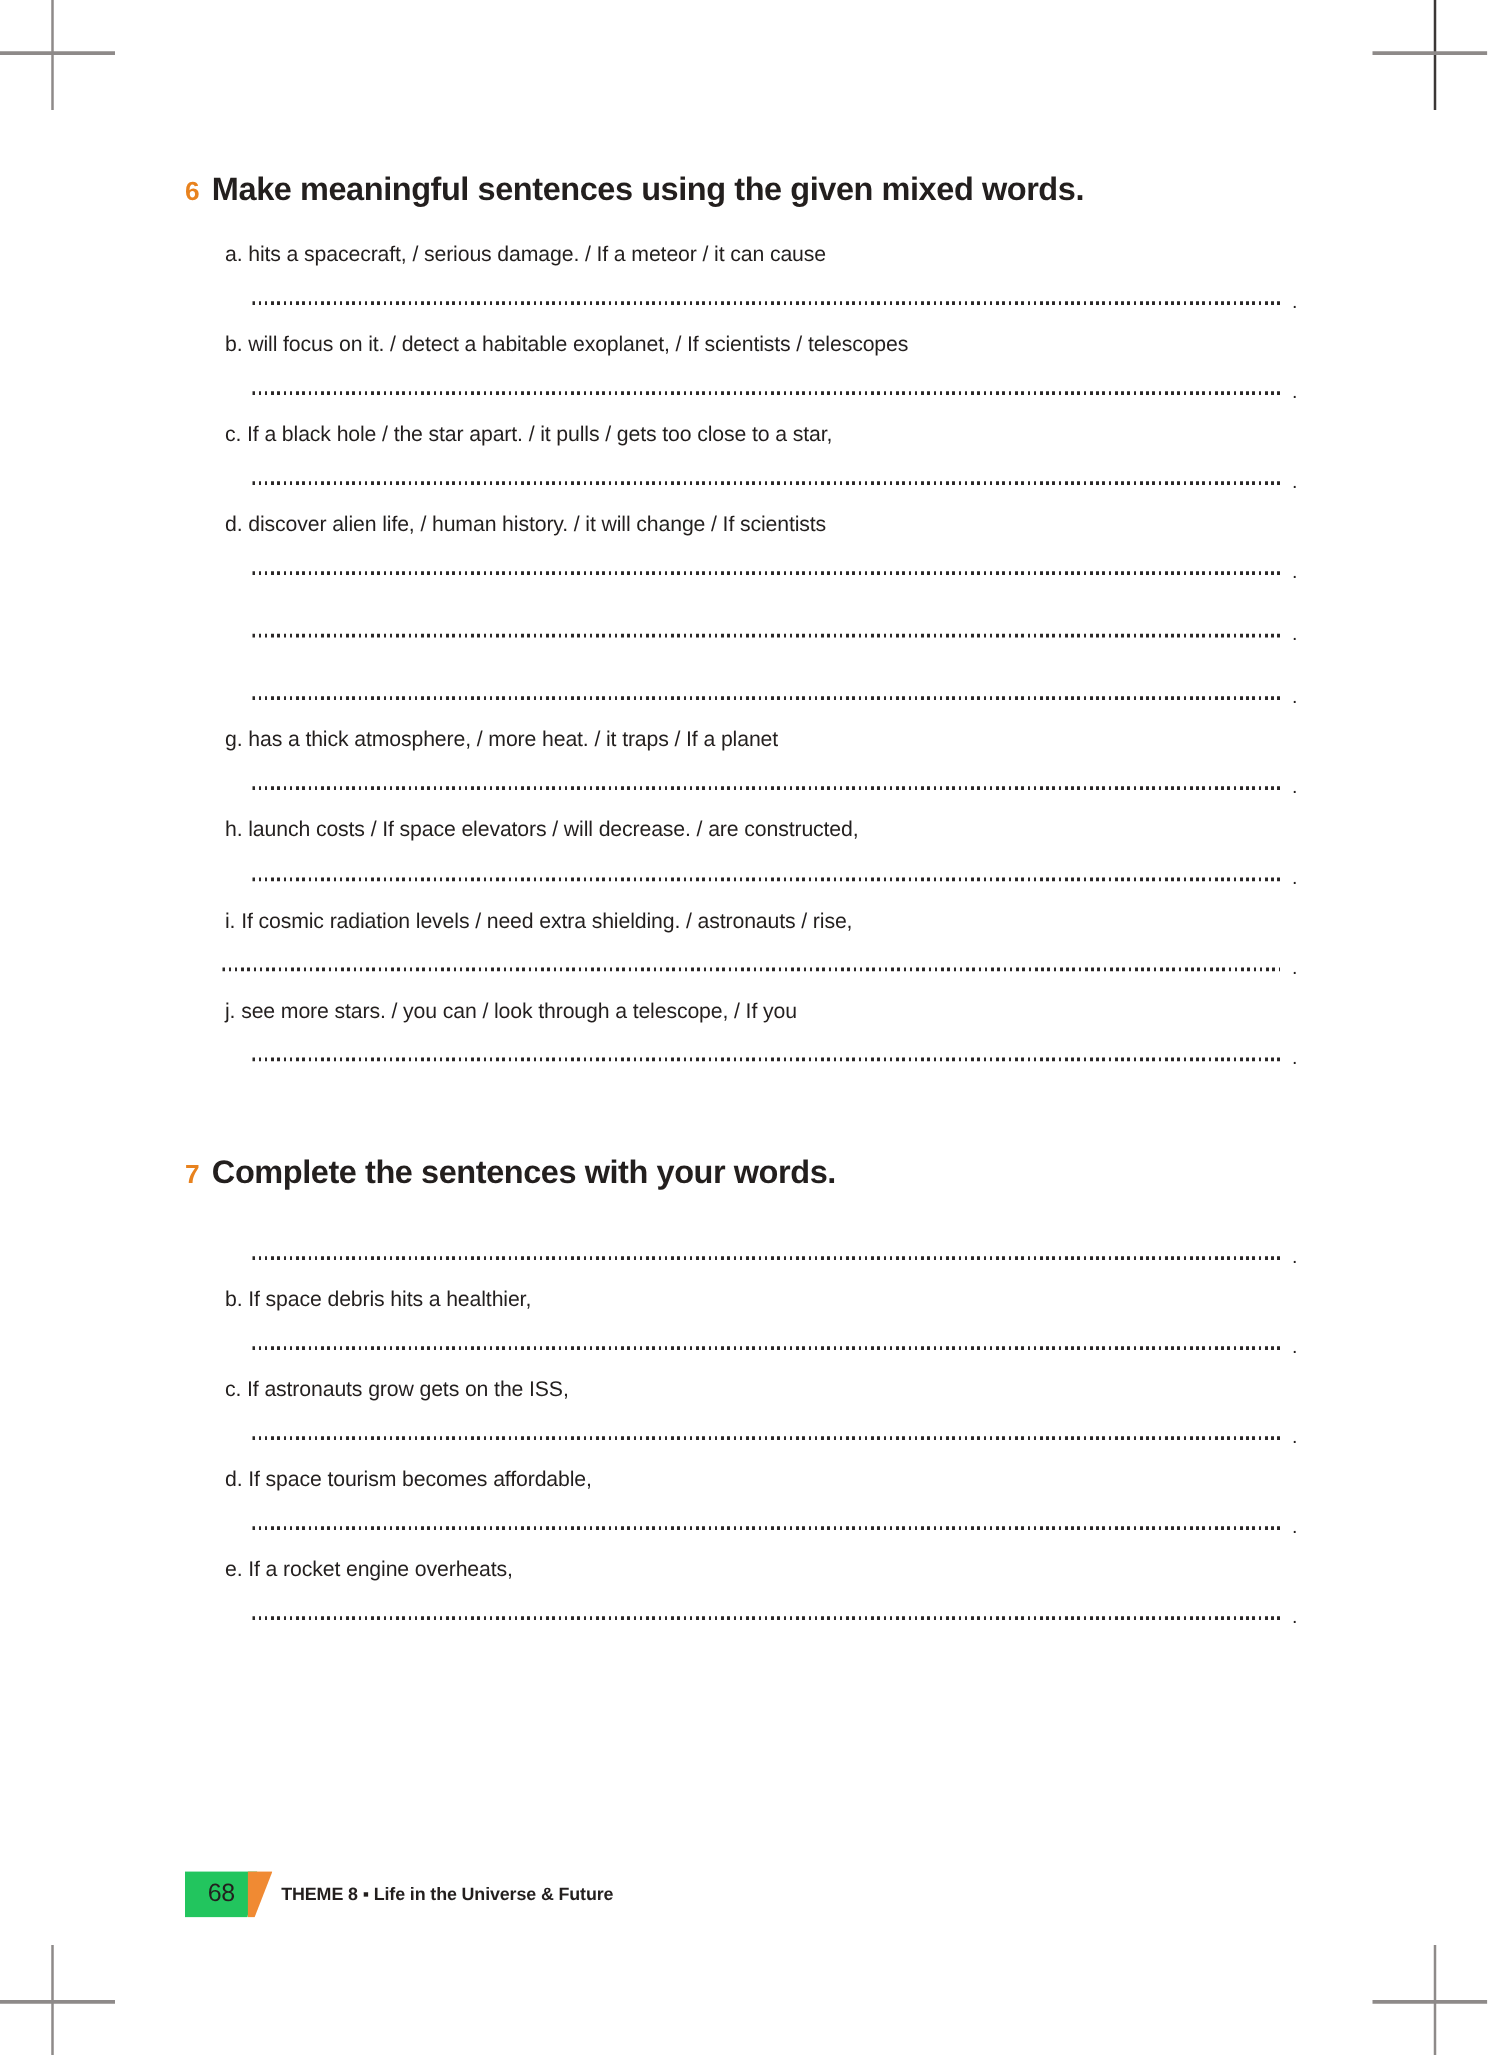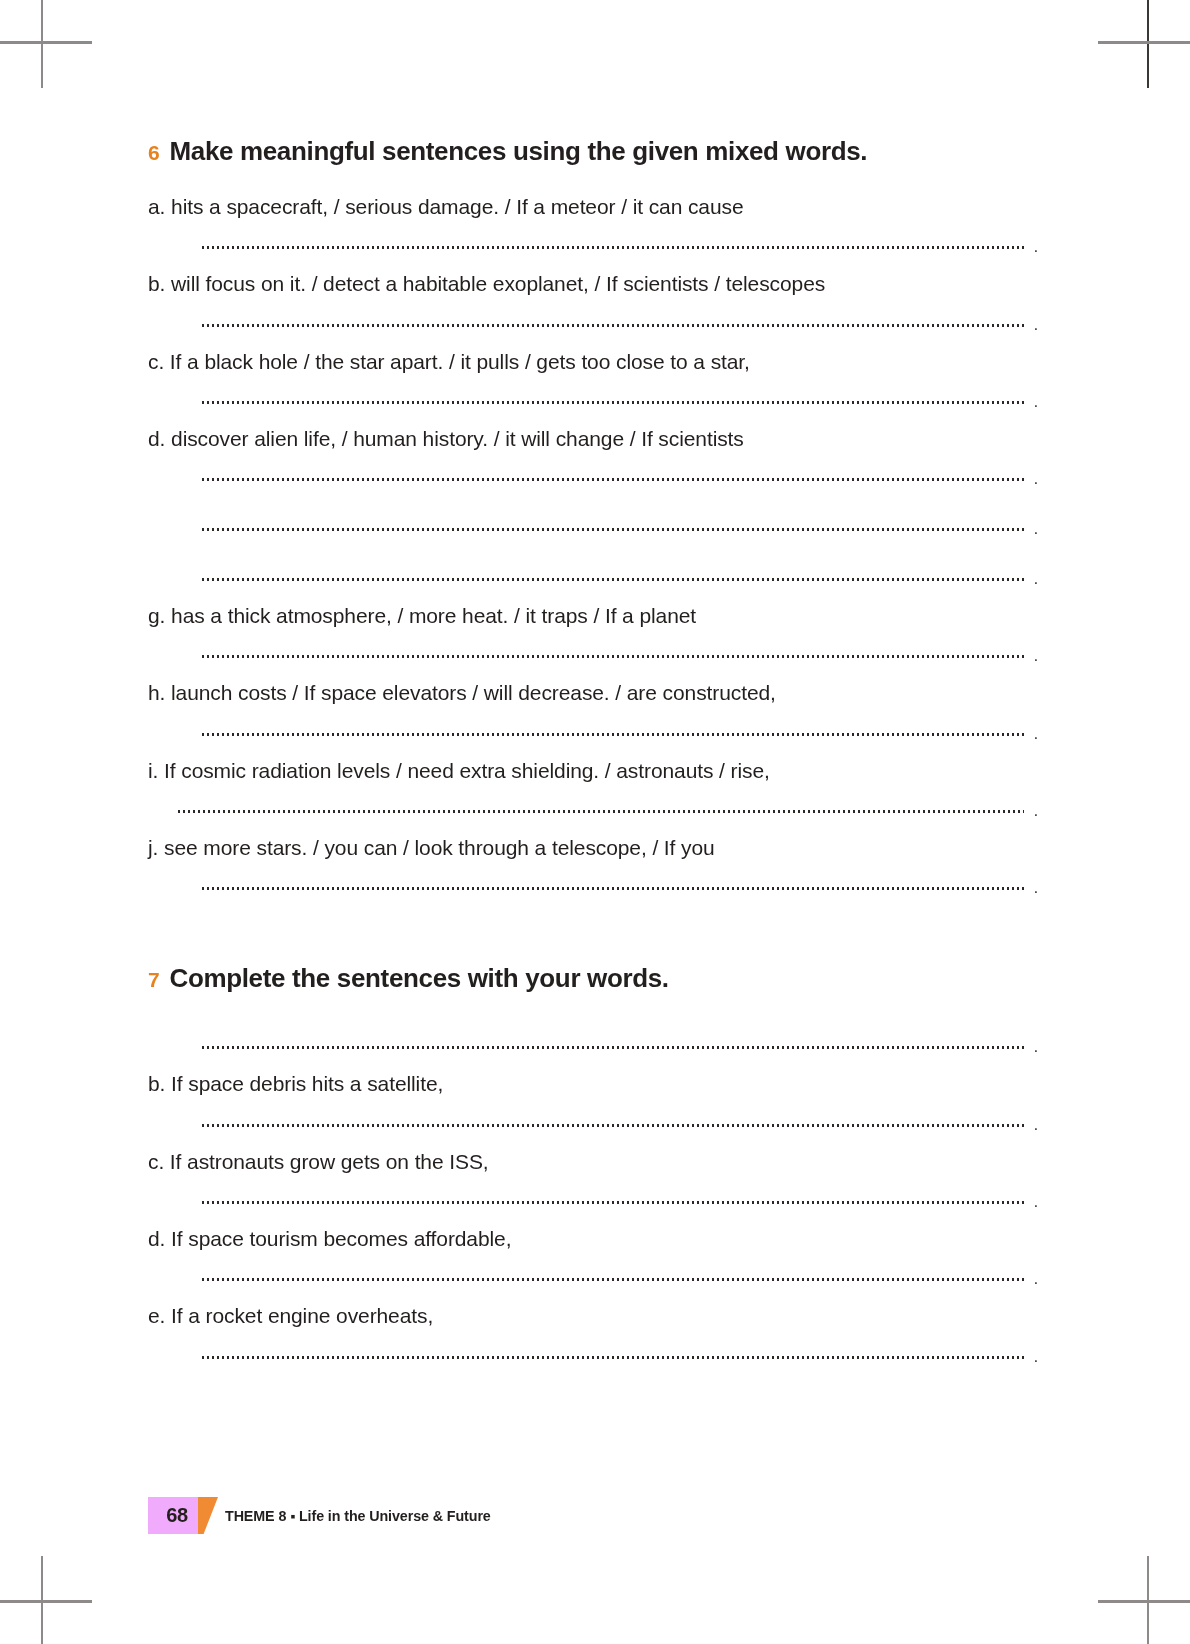--- a/index.html
+++ b/index.html
@@ -60,23 +60,24 @@
     color: #231f1e;
     letter-spacing: -0.35px;
   }
 
   
   .items { margin: 0; padding: 0; }
 
   .item { margin-bottom: 0; }
 
   .item-text {
-    font-size: 21px;
+    font-size: 17px;
     color: #231f1e;
     letter-spacing: -0.1px;
+    margin-left: 32px;
     line-height: 1.3;
     white-space: nowrap;
   }
 
   .answer-line {
     position: relative;
     height: 50px;
     margin-left: 54px;
     margin-right: 10px;
   }
@@ -109,24 +110,24 @@
     position: absolute;
     left: 148px;
     top: 1497px;
     display: flex;
     align-items: center;
   }
   .page-badge {
     position: relative;
     width: 58px;
     height: 37px;
-    background: #f0abfc;
+    background: #22c55e;
     color: #231f1e;
     font-size: 20px;
-    font-weight: bold;
+    font-weight: normal;
     display: flex;
     align-items: center;
     justify-content: center;
     clip-path: polygon(0 0, 100% 0, 86% 100%, 0 100%);
     letter-spacing: -0.3px;
   }
   .badge-tail {
     width: 20px;
     height: 37px;
     background: #f08a33;
@@ -254,21 +255,21 @@
     <div class="items">
 
       <div class="item">
         <div class="answer-line">
           <div class="dots"></div>
           <span class="dot-end">.</span>
         </div>
       </div>
 
       <div class="item">
-        <div class="item-text">b. If space debris hits a satellite,</div>
+        <div class="item-text">b. If space debris hits a healthier,</div>
         <div class="answer-line">
           <div class="dots"></div>
           <span class="dot-end">.</span>
         </div>
       </div>
 
       <div class="item">
         <div class="item-text">c. If astronauts grow gets on the ISS,</div>
         <div class="answer-line">
           <div class="dots"></div>

